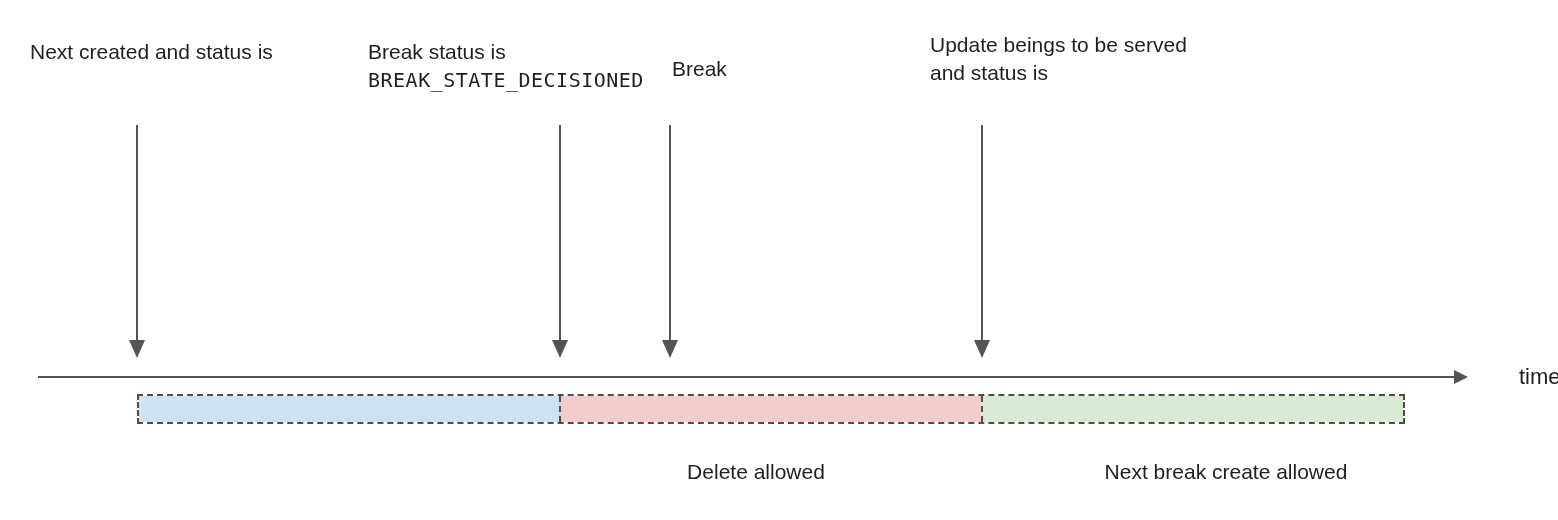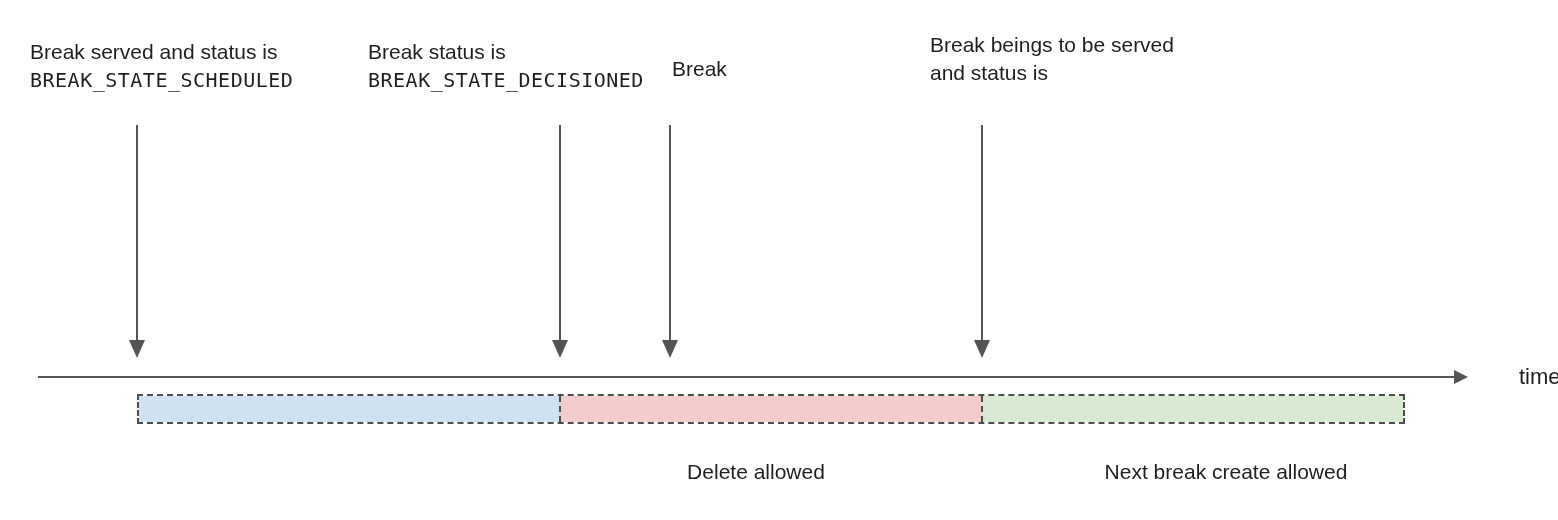--- a/index.html
+++ b/index.html
@@ -86,35 +86,34 @@
   .cap-0{left:309px;}
   .cap-1{left:756px;}
   .cap-2{left:1226px;}
 </style>
 </head>
 <body>
 
 <div class="canvas">
 
   <div class="annotation ann-0">
-    <div class="sans">Break served and status is</div>
-    <div class="mono">BREAK_STATE_SCHEDULED</div>
+    <div class="sans">Next created and status is</div>
   </div>
 
   <div class="annotation ann-1">
     <div class="sans">Break status is</div>
     <div class="mono">BREAK_STATE_DECISIONED</div>
   </div>
 
   <div class="annotation ann-2">
     <div class="sans">Break</div>
   </div>
 
   <div class="annotation ann-3">
-    <div class="sans">Break beings to be served</div>
+    <div class="sans">Update beings to be served</div>
     <div class="sans">and status is</div>
   </div>
 
   <div class="down-arrow arrow-x0">
     <div class="shaft"></div>
     <div class="head"></div>
   </div>
   <div class="down-arrow arrow-x1">
     <div class="shaft"></div>
     <div class="head"></div>

